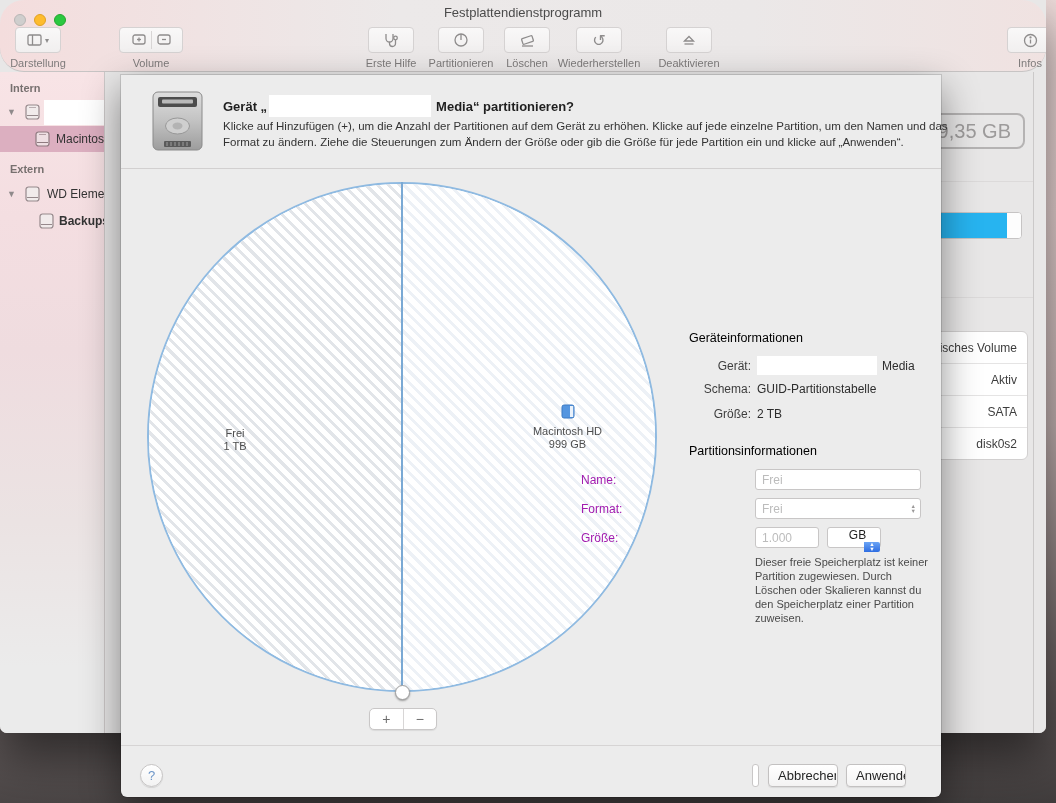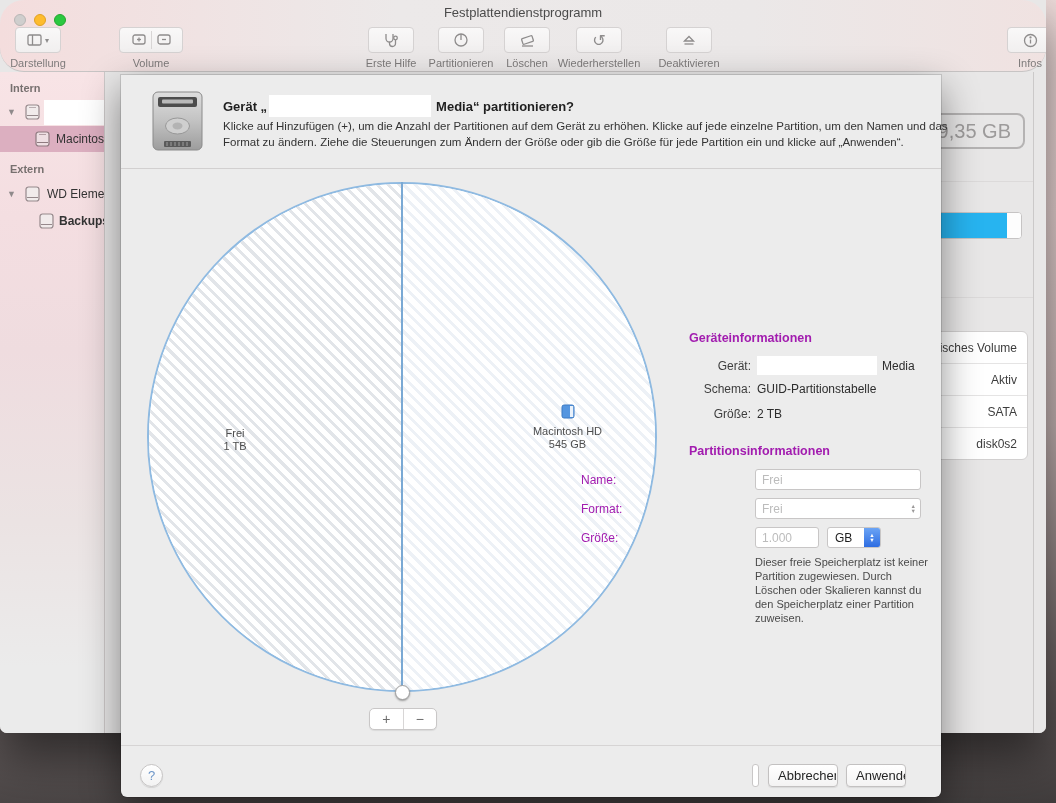--- a/index.html
+++ b/index.html
@@ -104,21 +104,21 @@
   
   #addremove {
     position:absolute; left:248px; top:633px; width:68px; height:22px;
     background:#fff; border:1px solid #c9c7c7; border-radius:5px;
     display:flex; box-shadow:0 1px 1px rgba(0,0,0,.08);
   }
   #addremove .seg { flex:1; display:flex; align-items:center; justify-content:center;
     font-size:14px; color:#6d6d6d; }
   #addremove .seg:first-child { border-right:1px solid #d8d6d6; }
   
-  .panel-heading { position:absolute; left:568px; font-size:12.5px; font-weight:bold; color:#a21caf; }
+  .panel-heading { position:absolute; left:568px; font-size:12.5px; font-weight:normal; color:#000000; }
   .irow { position:absolute; left:460px; width:340px; display:flex; align-items:center;
     font-size:12px; color:#2d2d2d; }
   .irow .ilabel { width:170px; text-align:right; margin-right:6px; color:#3d3d3d; }
   .irow .redact-field { display:inline-block; width:120px; height:19px; background:#fff; margin-right:5px; }
   .frow { position:absolute; left:460px; width:350px; display:flex; align-items:center; font-size:12px; }
   .frow .flabel { width:168px; text-align:left; margin-right:6px; color:#a21caf; }
   .txt-input {
     height:21px; background:#fff; border:1px solid #c8c6c6; border-radius:3px;
     font-family:"Liberation Sans",sans-serif; font-size:12px; color:#bcbcbc; padding:0 6px; outline:none;
   }
@@ -345,21 +345,21 @@
     <div class="pie-label" style="left:84px; top:352px; width:60px;">
       <div>Frei</div>
       <div>1 TB</div>
     </div>
     <div class="pie-label" style="left:394px; top:328px; width:105px;">
       <svg width="18" height="17" viewBox="0 0 18 17" style="margin-bottom:2px;">
         <rect x="3" y="2" width="12" height="13" rx="2" fill="#5596e0" stroke="#3d7bc4"></rect>
         <rect x="11" y="3" width="3.2" height="11" fill="#eaf2fb"></rect>
       </svg>
       <div>Macintosh HD</div>
-      <div>545 GB</div>
+      <div>999 GB</div>
     </div>
 
     <div id="addremove">
       <div class="seg">+</div>
       <div class="seg">−</div>
     </div>
 
     <div class="panel-heading" style="top:256px;">Geräteinformationen</div>
 
     <div class="irow" style="top:307px;">
@@ -388,21 +388,21 @@
         <span>Frei</span>
         <span class="stepper-gray">
             <span>▲</span>
             <span>▼</span>
           </span>
       </div>
     </div>
     <div class="frow" style="top:452px;">
       <span class="flabel">Größe:</span>
       <input class="txt-input" style="width: 64px;" value="1.000">
-      <div class="select-box" style="width:54px; margin-left:8px; color:#1e1e1e; padding-left:7px;">
+      <div class="select-box" style="width:54px; margin-left:8px; color:#1e1e1e; padding-left:7px;flex-direction:column;">
         <span>GB</span>
         <span class="stepper-blue">
             <span>▲</span>
             <span>▼</span>
           </span>
       </div>
     </div>
 
     <div id="partition-note">Dieser freie Speicherplatz ist keiner Partition zugewiesen. Durch Löschen oder Skalieren kannst du den Speicherplatz einer Partition zuweisen.</div>
 

